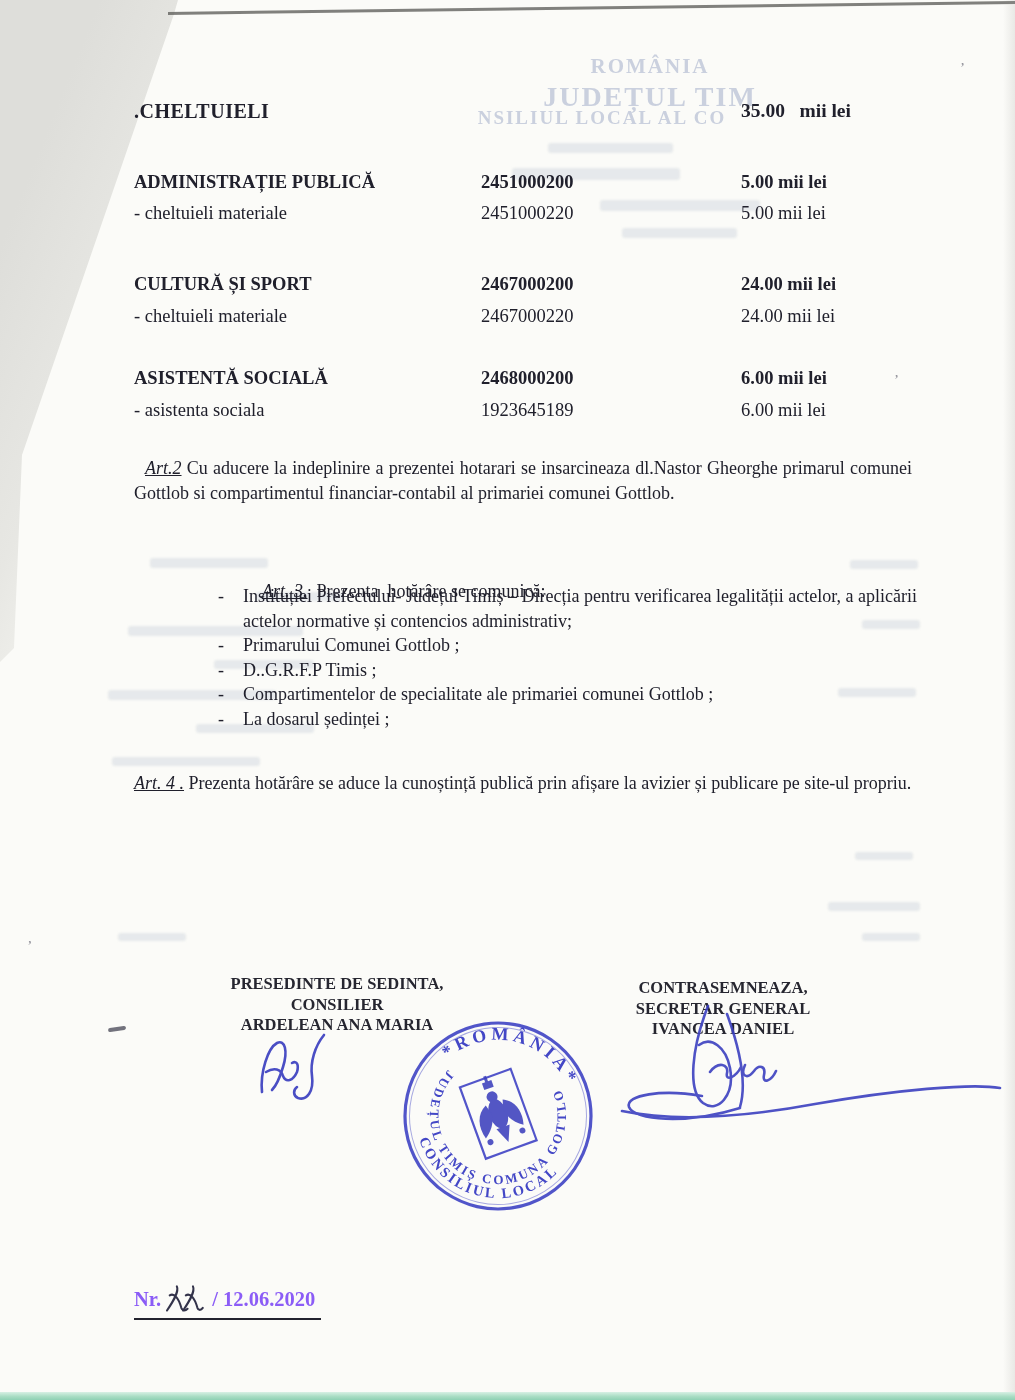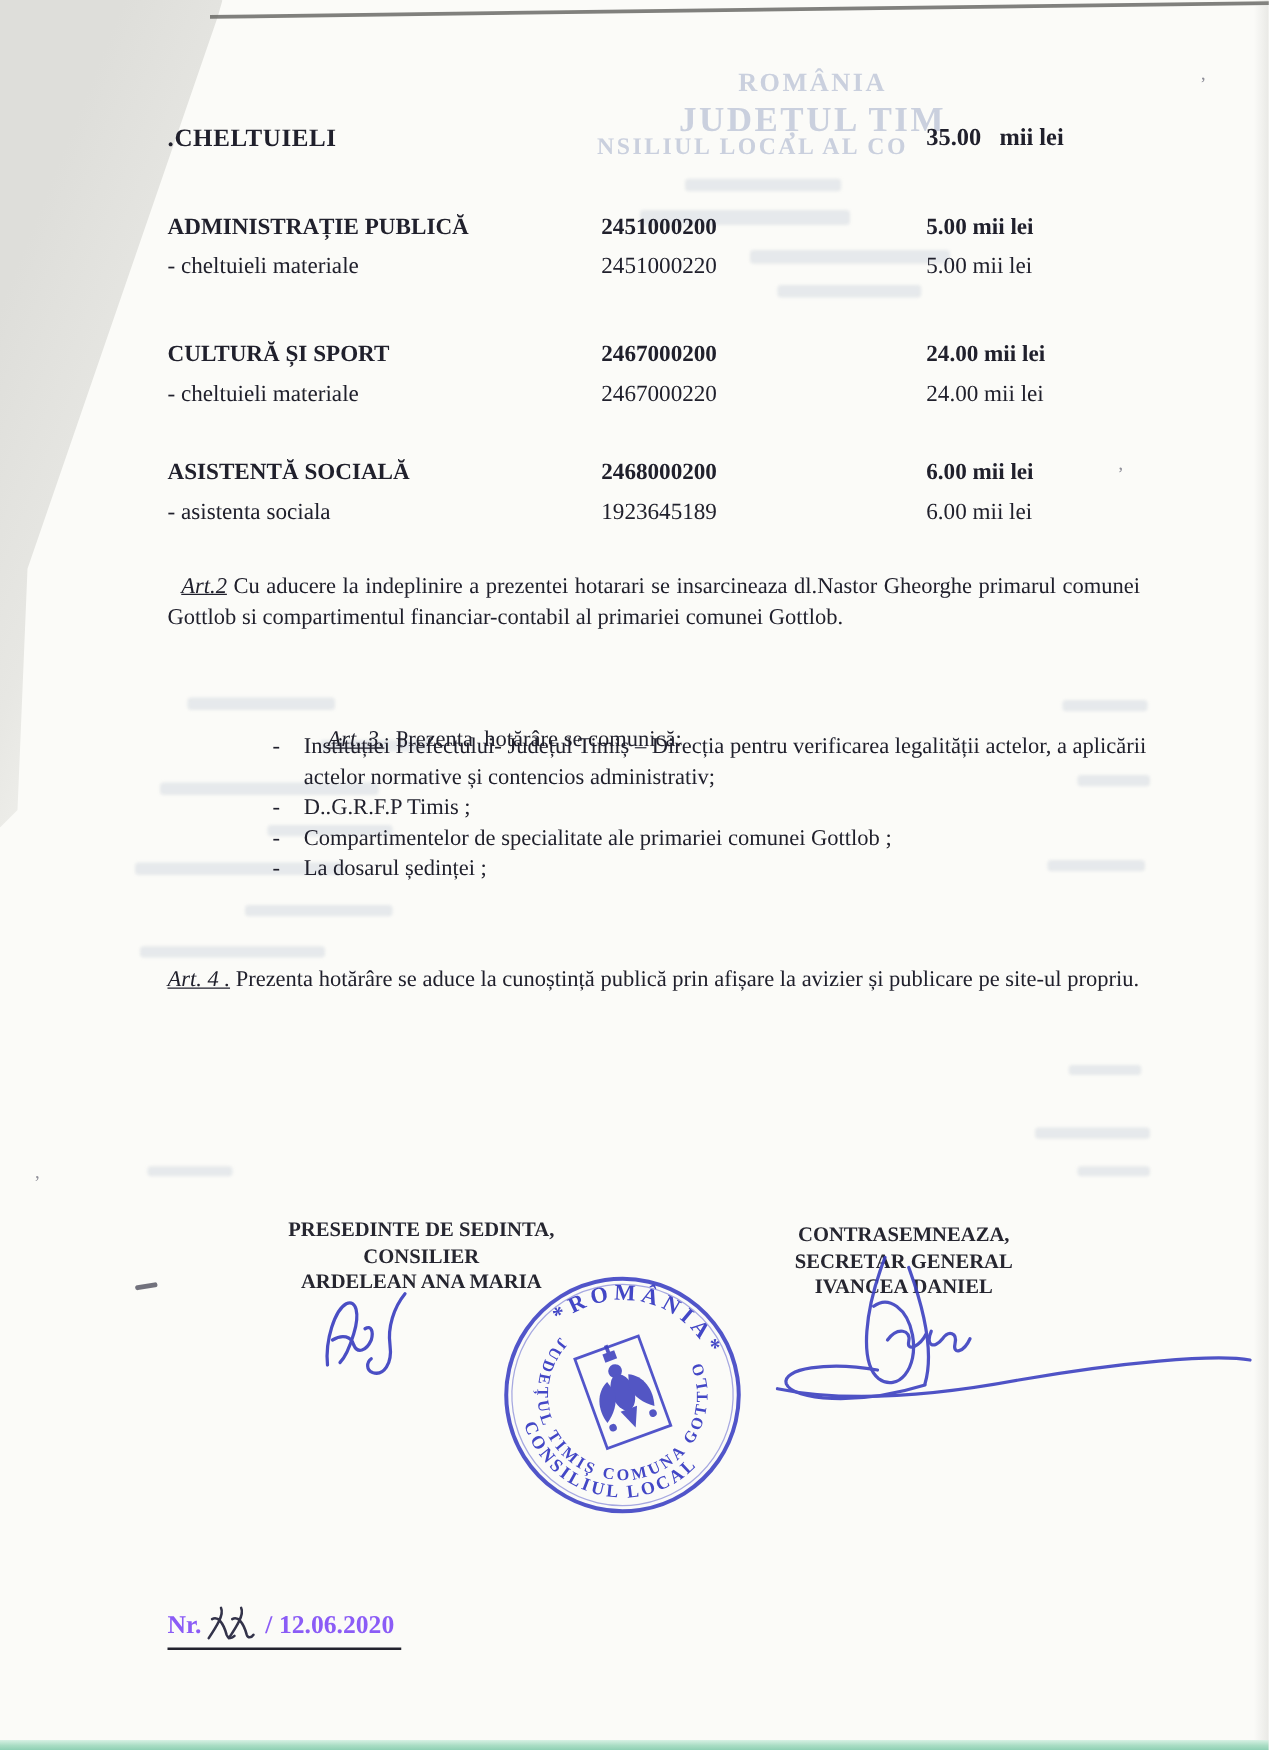--- a/index.html
+++ b/index.html
@@ -149,20 +149,21 @@
 
 <div class="para" style="left:134px;top:456px;width:778px;text-indent:11px">
   <span class="art-label">Art.2</span><span> Cu aducere la indeplinire a prezentei hotarari se insarcineaza dl.Nastor Gheorghe primarul comunei Gottlob si compartimentul financiar-contabil al primariei comunei Gottlob.</span>
 </div>
 
 <div class="art3-head">
   <span class="art-label">Art. 3.</span><span>  Prezenta  hotărâre se comunică:</span>
 </div>
 <div class="art3-list">
   <div class="art3-item">Instituției Prefectului- Județul Timiș – Direcția pentru verificarea legalității actelor, a aplicării actelor normative și contencios administrativ;</div>
+  <div class="art3-item">Primarului Comunei Gottlob ;</div>
   <div class="art3-item">D..G.R.F.P Timis ;</div>
   <div class="art3-item">Compartimentelor de specialitate ale primariei comunei Gottlob ;</div>
   <div class="art3-item">La dosarul ședinței ;</div>
 </div>
 
 <div class="para" style="left:134px;top:771px;width:802px">
   <span class="art-label">Art. 4 .</span><span> Prezenta hotărâre se aduce la cunoștință publică prin afișare la avizier și publicare pe site-ul propriu.</span>
 </div>
 
 <div class="sig-block sig-left">

